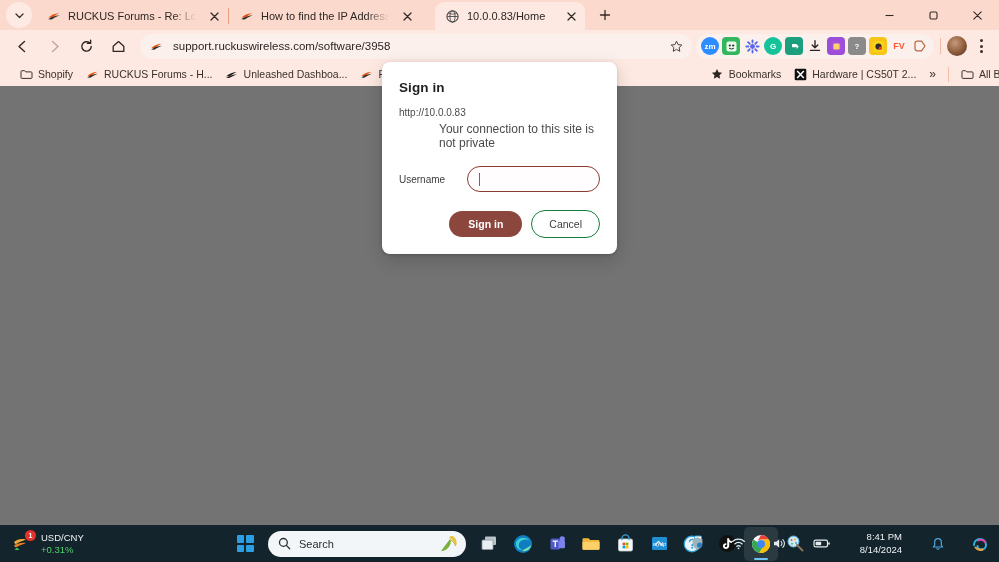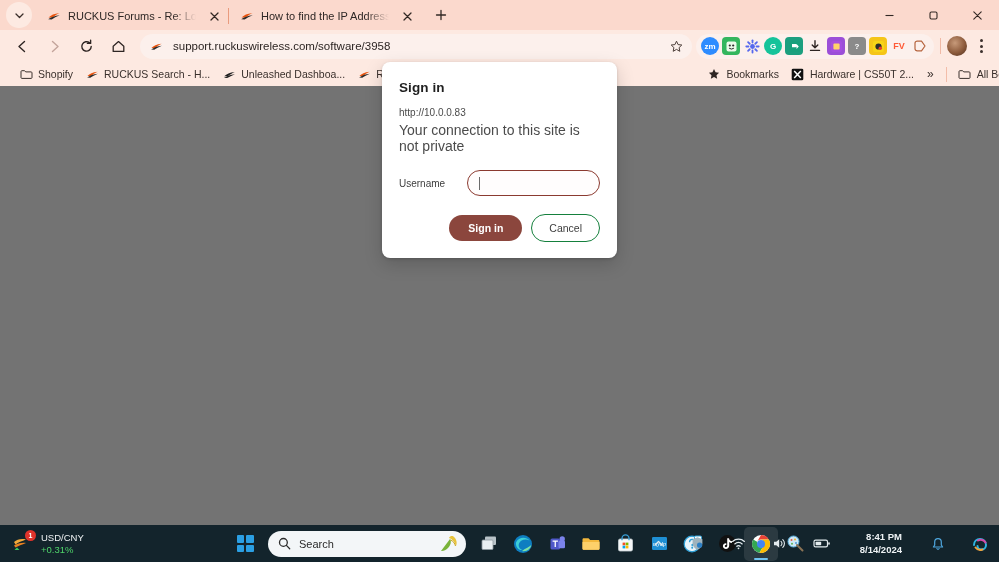--- a/index.html
+++ b/index.html
@@ -255,23 +255,24 @@
     color: #1f1f1f;
     margin-bottom: 12px;
     letter-spacing: .1px;
   }
   .signin-url {
     font-size: 10px;
     color: #4b4b4b;
     margin-bottom: 4px;
   }
   .signin-note {
-    font-size: 14px;
+    font-size: 12px;
     color: #4b4b4b;
     margin-bottom: 16px;
+    margin-left: 40px;
   }
   .field-row {
     display: flex;
     align-items: center;
     margin-bottom: 10px;
   }
   .field-label {
     width: 68px;
     font-size: 10px;
     color: #3d3d3d;
@@ -421,21 +422,20 @@
   .tb-app .ic { width: 21px; height: 21px; display:flex; align-items:center; justify-content:center; }
 
   .tray {
     position: absolute;
     right: 0; top: 0;
     height: 37px;
     display: flex;
     align-items: center;
     padding-right: 6px;
     gap: 18px;
-    font-weight: bold;
   }
   .tray-btn {
     height: 30px;
     display: flex; align-items: center; justify-content: center;
     padding: 0 4px;
     border-radius: 4px;
     cursor: pointer;
     flex: 0 0 auto;
   }
   .clock {
@@ -485,20 +485,36 @@
         </svg>
       </span>
       <span class="title">How to find the IP Address of t</span>
       <span class="tabclose">
         <svg width="9" height="9" viewBox="0 0 9 9">
           <path d="M1 1 L8 8 M8 1 L1 8" stroke="#322824" stroke-width="1.25" stroke-linecap="round"></path>
         </svg>
       </span>
     </div>
 
+    <div class="tab active" style="margin-left:14px;width:150px;">
+      <span class="favicon">
+        <svg width="13" height="13" viewBox="0 0 13 13">
+          <circle cx="6.5" cy="6.5" r="5.6" fill="none" stroke="#4a4a4a" stroke-width="1.1"></circle>
+          <ellipse cx="6.5" cy="6.5" rx="2.6" ry="5.6" fill="none" stroke="#4a4a4a" stroke-width=".9"></ellipse>
+          <path d="M1.2 6.5 H11.8" stroke="#4a4a4a" stroke-width=".9"></path>
+          <path d="M2.2 3.2 C4 4.4 9 4.4 10.8 3.2" fill="none" stroke="#4a4a4a" stroke-width=".8"></path>
+        </svg>
+      </span>
+      <span class="title">10.0.0.83/Home</span>
+      <span class="tabclose" style="margin-left:auto;">
+        <svg width="9" height="9" viewBox="0 0 9 9">
+          <path d="M1 1 L8 8 M8 1 L1 8" stroke="#322824" stroke-width="1.25" stroke-linecap="round"></path>
+        </svg>
+      </span>
+    </div>
 
     <div class="newtab">
       <svg width="12" height="12" viewBox="0 0 12 12">
         <path d="M6 1.5 V10.5 M1.5 6 H10.5" stroke="#322824" stroke-width="1.3" stroke-linecap="round"></path>
       </svg>
     </div>
 
     <div class="wincontrols">
       <div class="wc">
         <svg width="11" height="11" viewBox="0 0 11 11">
@@ -635,21 +651,21 @@
       </span>
       <span>Shopify</span>
     </div>
     <div class="bm">
       <span class="bmicon">
         <svg width="13" height="13" viewBox="0 0 14 14">
           <path d="M1.5 8.5 C4 6.2 7 4.6 12.5 4.0 C9.5 5.4 7.2 7 5.6 8.6 Z" fill="#e8540f"></path>
           <path d="M1.2 10.2 C4.2 8.2 7.5 6.8 12.8 6.2 C9.6 7.6 6.6 9.0 4.6 10.4 Z" fill="#2b2b2b"></path>
         </svg>
       </span>
-      <span>RUCKUS Search - H...</span>
+      <span>RUCKUS Forums - H...</span>
     </div>
     <div class="bm">
       <span class="bmicon">
         <svg width="13" height="13" viewBox="0 0 14 14">
           <path d="M1.3 8.8 C4 6.4 7.2 4.8 12.7 4.2 C9.6 5.8 6.8 7.4 5 9.0 Z" fill="#1f1f1f"></path>
           <path d="M1.0 10.6 C4.2 8.6 7.6 7.2 12.9 6.6 C9.7 8 6.6 9.4 4.4 10.8 Z" fill="#1f1f1f"></path>
         </svg>
       </span>
       <span>Unleashed Dashboa...</span>
     </div>

